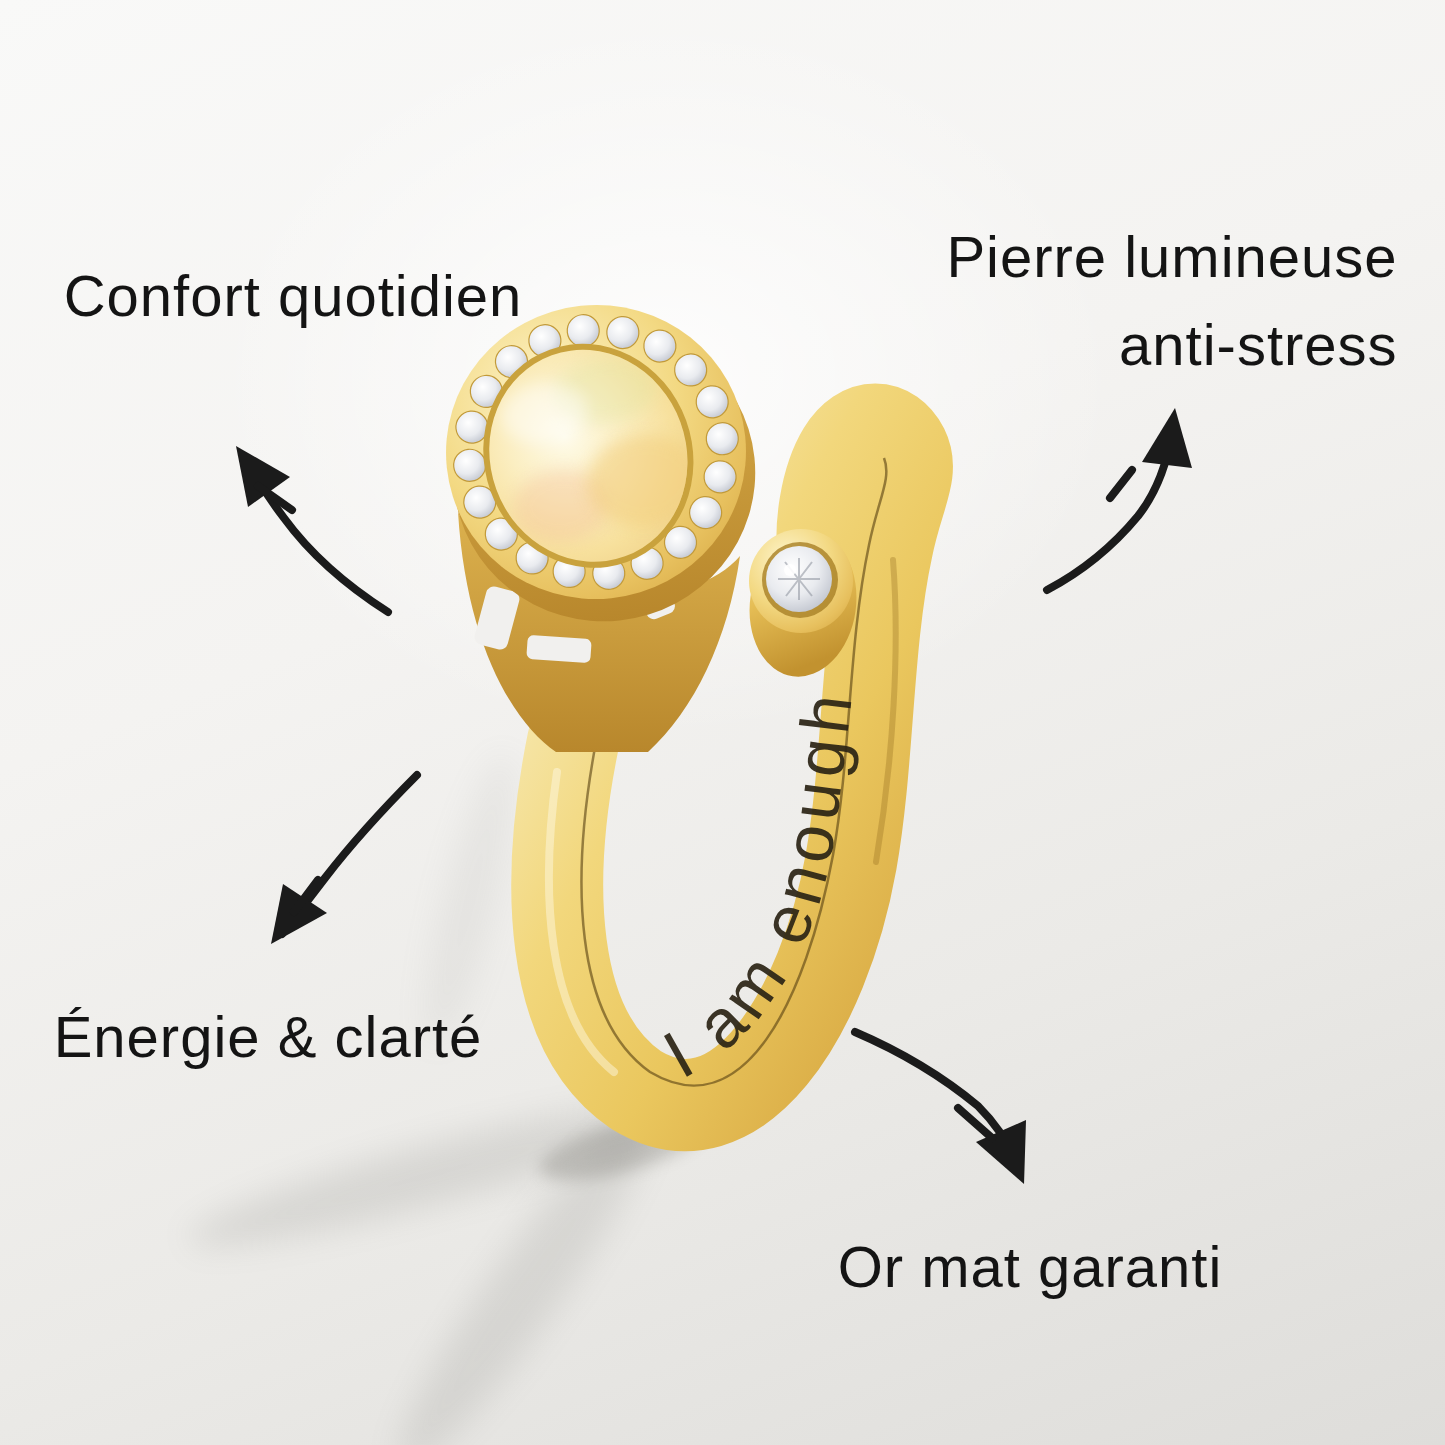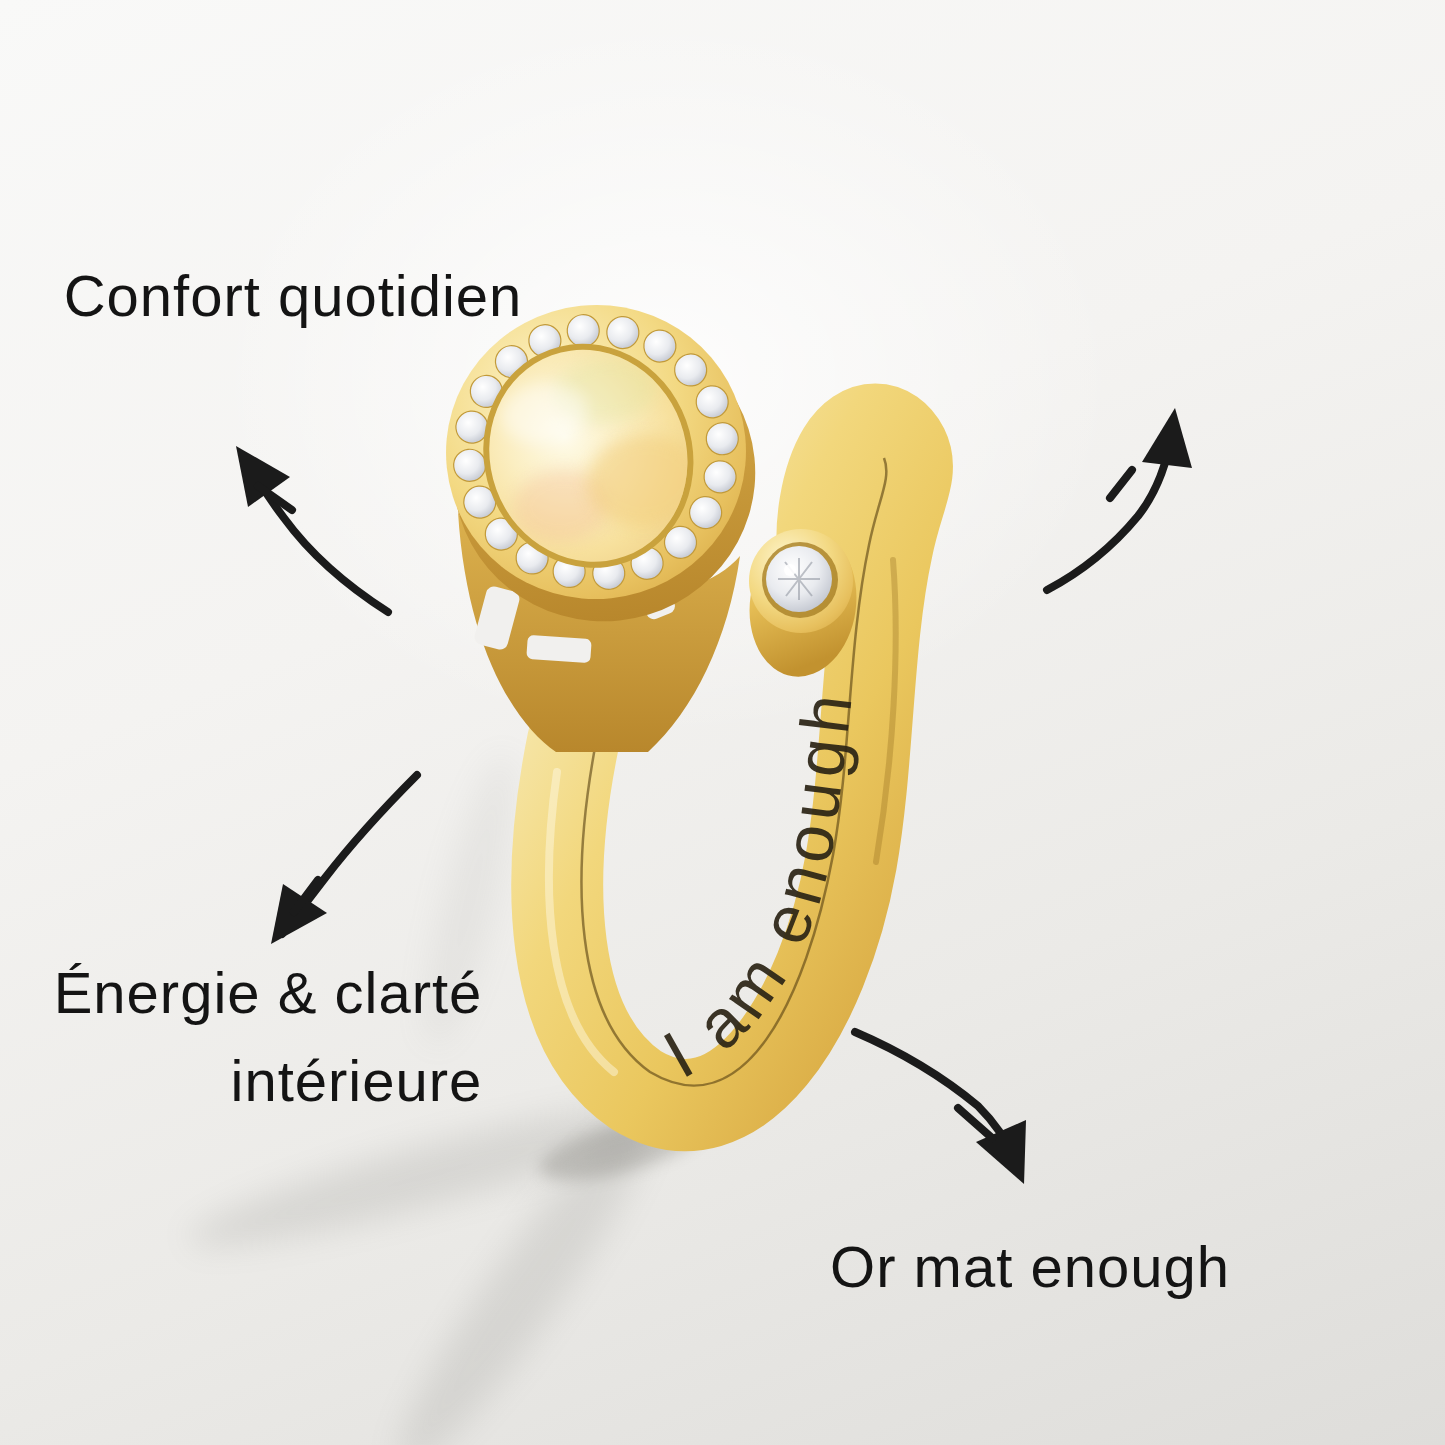--- a/index.html
+++ b/index.html
@@ -184,23 +184,26 @@
         <polygon points="1024,1184 1026,1120 976,1142" stroke="none"></polygon>
         <path d="M 958 1108 L 992 1138" fill="none" stroke-width="8" stroke-linecap="round"></path>
       </g>
     </g>
   </svg>
 
   <div class="label" style="left:293px; top:296px">
     <div>Confort quotidien</div>
   </div>
 
+  <div class="label" style="left:1172px; top:301px">
+    <div>Pierre lumineuse</div>
+    <div>anti-stress</div>
+  </div>
 
   <div class="label" style="left:268px; top:1037px">
     <div>Énergie &amp; clarté</div>
-    <div>intérieure</div>
   </div>
 
   <div class="label" style="left:1030px; top:1267px">
-    <div>Or mat enough</div>
+    <div>Or mat garanti</div>
   </div>
 
 </div>
 
 </body></html>

